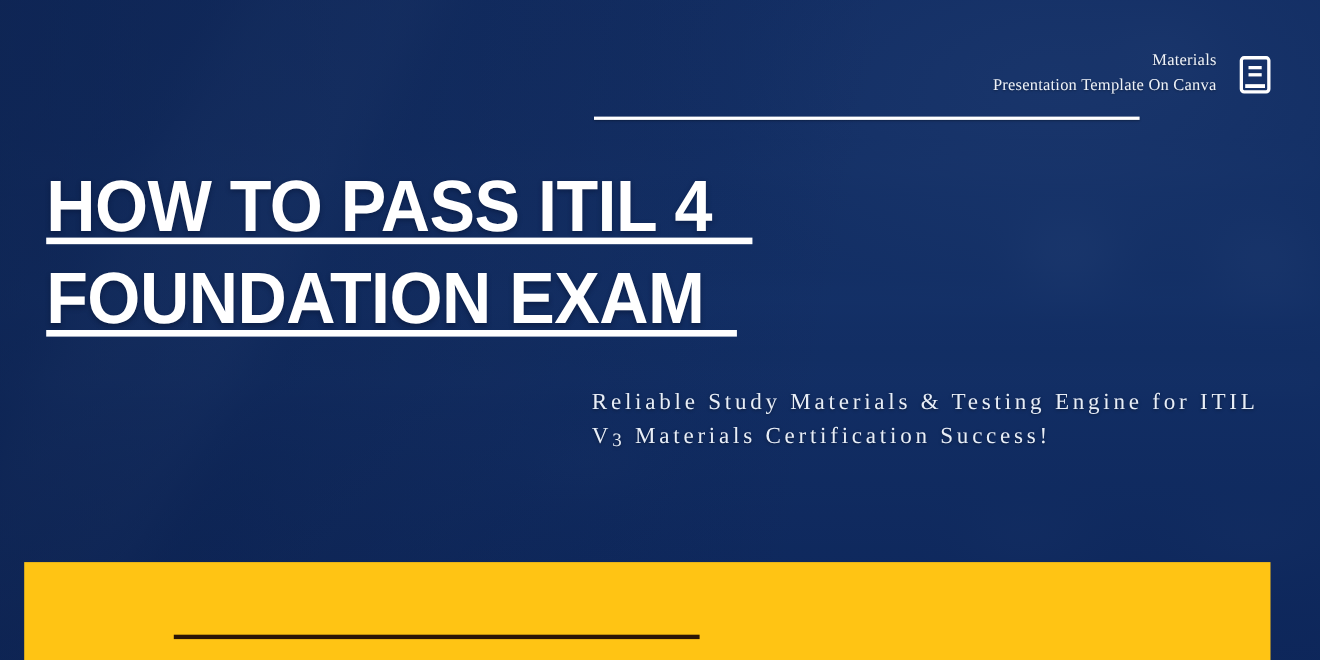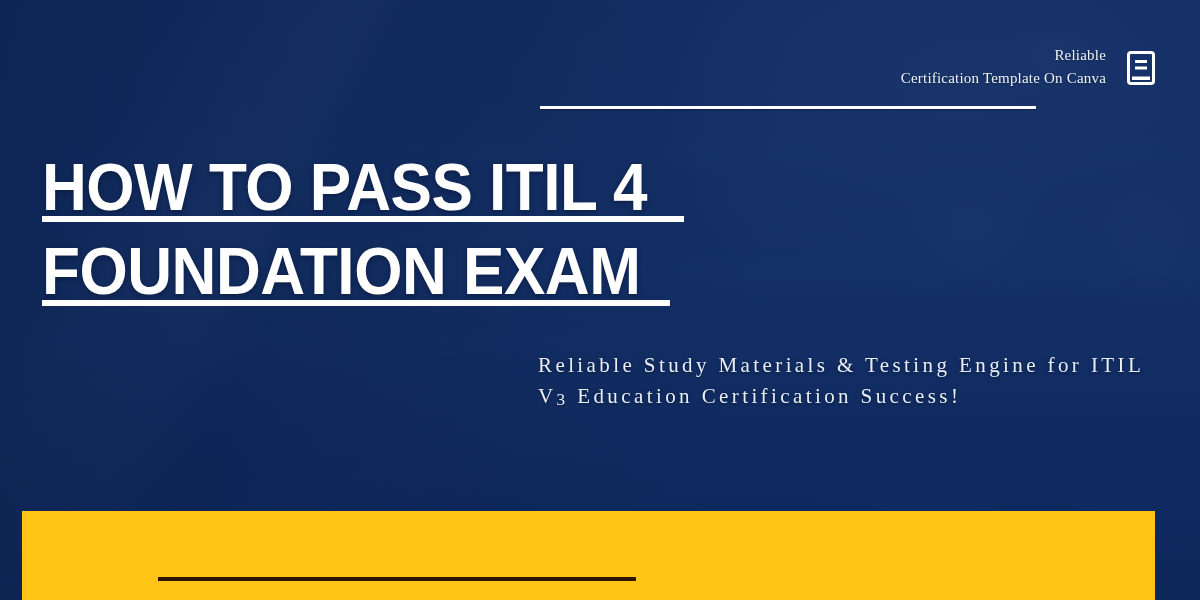--- a/index.html
+++ b/index.html
@@ -166,22 +166,22 @@
 
 <div class="slide">
 
   <div class="bg-photo"></div>
   <div class="bg-bands"></div>
   <div class="bg-overlay"></div>
   <div class="bg-vignette"></div>
 
   <div class="header">
     <div class="header-text">
-      <span class="line1">Reliable</span>
-      <span class="line2">Certification Template On Canva</span>
+      <span class="line1">Materials</span>
+      <span class="line2">Presentation Template On Canva</span>
     </div>
     <div class="header-icon">
       <svg viewBox="0 0 30 36" xmlns="http://www.w3.org/2000/svg">
         <rect x="2.5" y="2.5" width="25" height="31" rx="2.5" ry="2.5" fill="none" stroke="#ffffff" stroke-width="3"></rect>
         <rect x="9" y="10" width="12" height="3" fill="#ffffff"></rect>
         <rect x="9" y="16.5" width="12" height="3" fill="#ffffff"></rect>
         <rect x="6" y="26.5" width="18" height="3.5" fill="#ffffff"></rect>
       </svg>
     </div>
   </div>
@@ -192,19 +192,19 @@
     <span class="headline-line l1">
       <span>HOW TO PASS ITIL 4</span>
       <span class="rule"></span>
     </span>
     <span class="headline-line l2">
       <span>FOUNDATION EXAM</span>
       <span class="rule"></span>
     </span>
   </div>
 
-  <div class="subtitle"><span>Reliable Study Materials &amp; Testing Engine for ITIL V</span><span class="sub3">3</span><span> Education Certification Success!</span></div>
+  <div class="subtitle"><span>Reliable Study Materials &amp; Testing Engine for ITIL V</span><span class="sub3">3</span><span> Materials Certification Success!</span></div>
 
   <div class="yellow-band">
     <div class="band-rule"></div>
   </div>
 
 </div>
 
 </body></html>

